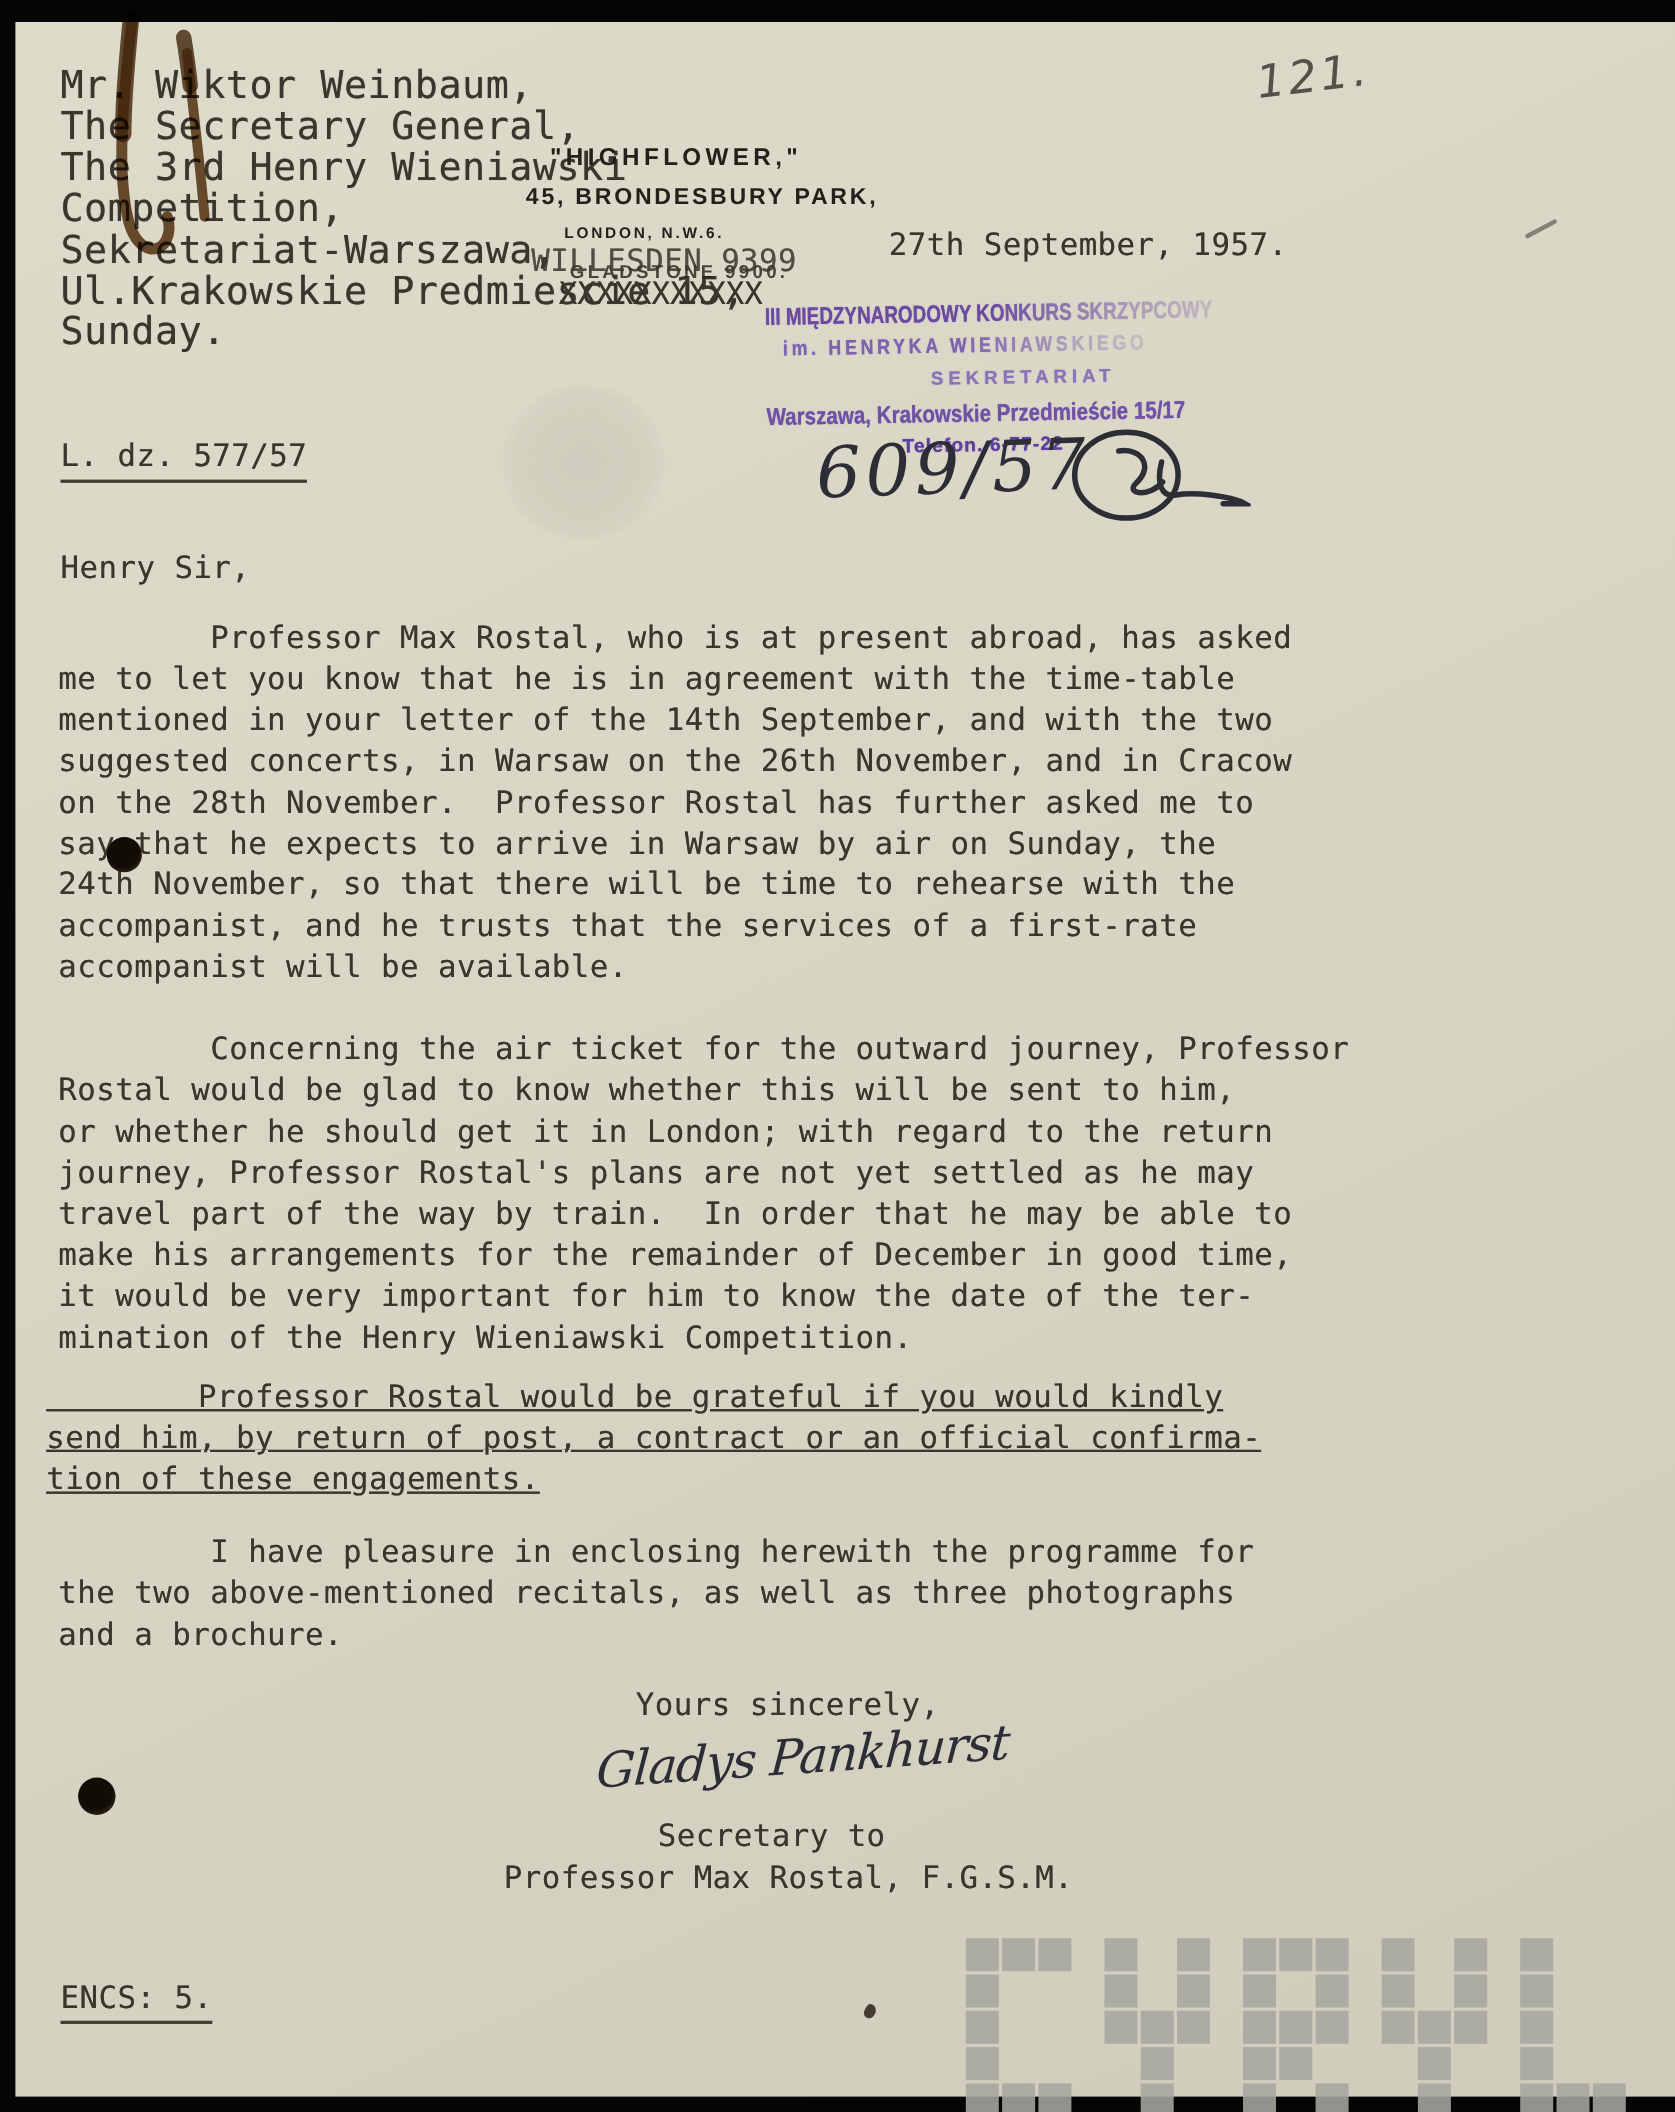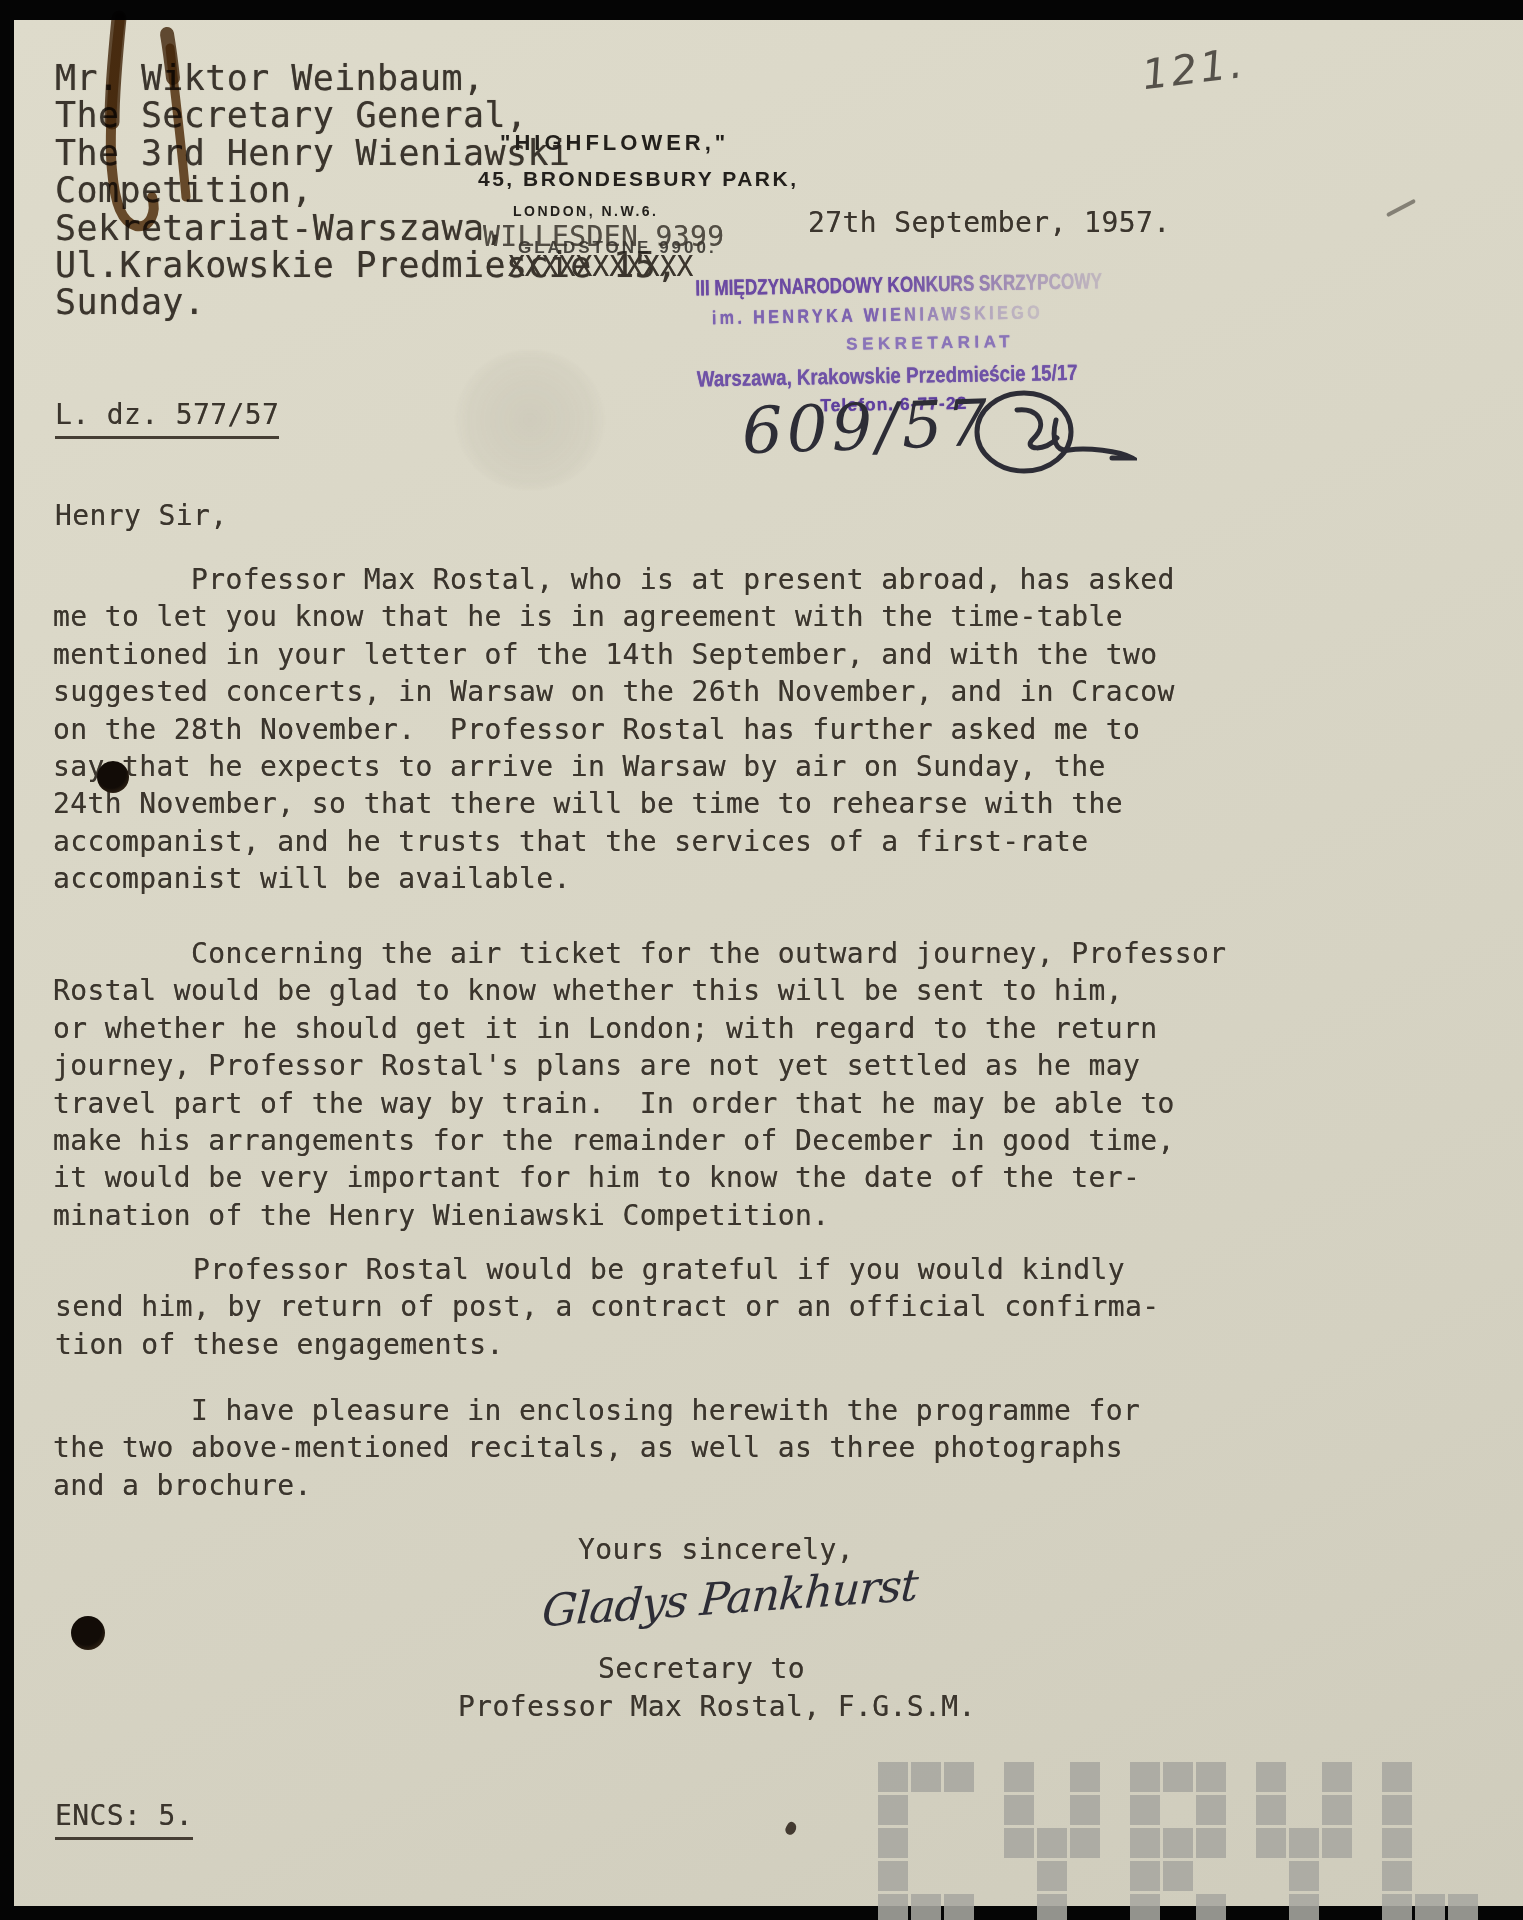--- a/index.html
+++ b/index.html
@@ -88,21 +88,21 @@
 accompanist, and he trusts that the services of a first-rate
 accompanist will be available.</div>
   <div class="abs typed" style="left:53px;top:935px;width:1190px;">        Concerning the air ticket for the outward journey, Professor
 Rostal would be glad to know whether this will be sent to him,
 or whether he should get it in London; with regard to the return
 journey, Professor Rostal's plans are not yet settled as he may
 travel part of the way by train.  In order that he may be able to
 make his arrangements for the remainder of December in good time,
 it would be very important for him to know the date of the ter-
 mination of the Henry Wieniawski Competition.</div>
-  <div class="abs typed" style="left:55px;top:1251px;width:1190px;">        Professor Rostal would be grateful if you would kindly
+  <div class="abs typed" style="left:42px;top:1251px;width:1190px;text-decoration:underline;">        Professor Rostal would be grateful if you would kindly
 send him, by return of post, a contract or an official confirma-
 tion of these engagements.</div>
   <div class="abs typed" style="left:53px;top:1392px;width:1190px;">        I have pleasure in enclosing herewith the programme for
 the two above-mentioned recitals, as well as three photographs
 and a brochure.</div>
 
   <div class="abs typed" style="left:578px;top:1531px;">Yours sincerely,</div>
   <div class="abs hand" style="left:542px;top:1572px;font-size:44px;letter-spacing:-1px;transform:rotate(-4deg) skewX(-8deg);">Gladys Pankhurst</div>
   <div class="abs typed" style="left:598px;top:1650px;">Secretary to</div>
   <div class="abs typed" style="left:458px;top:1688px;">Professor Max Rostal, F.G.S.M.</div>

